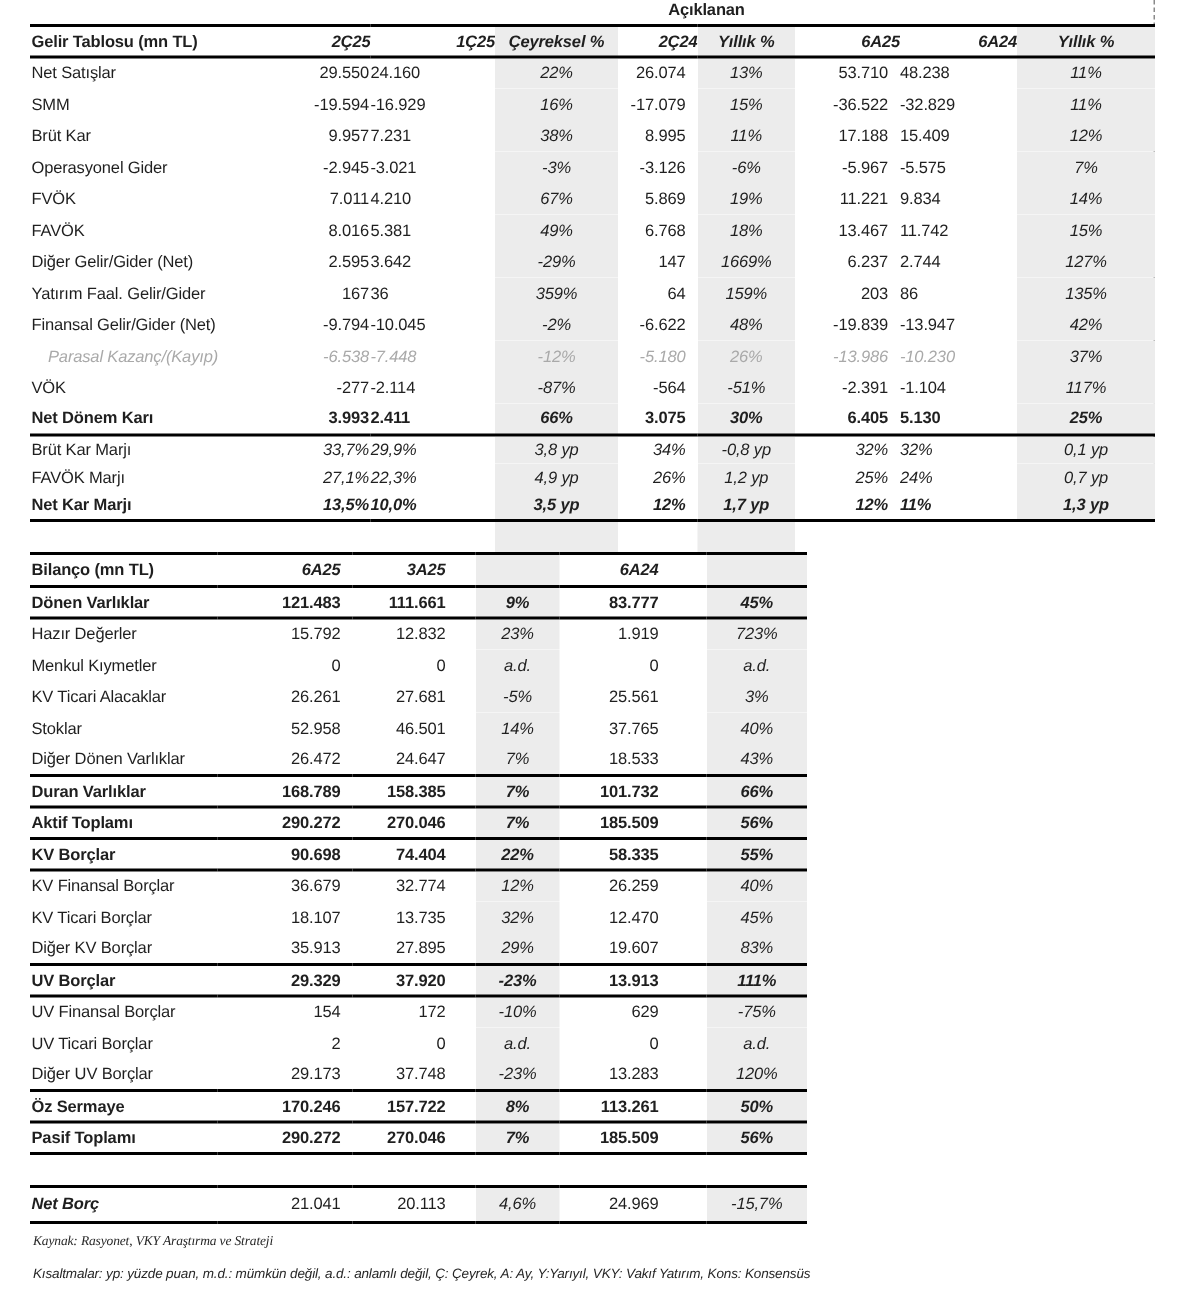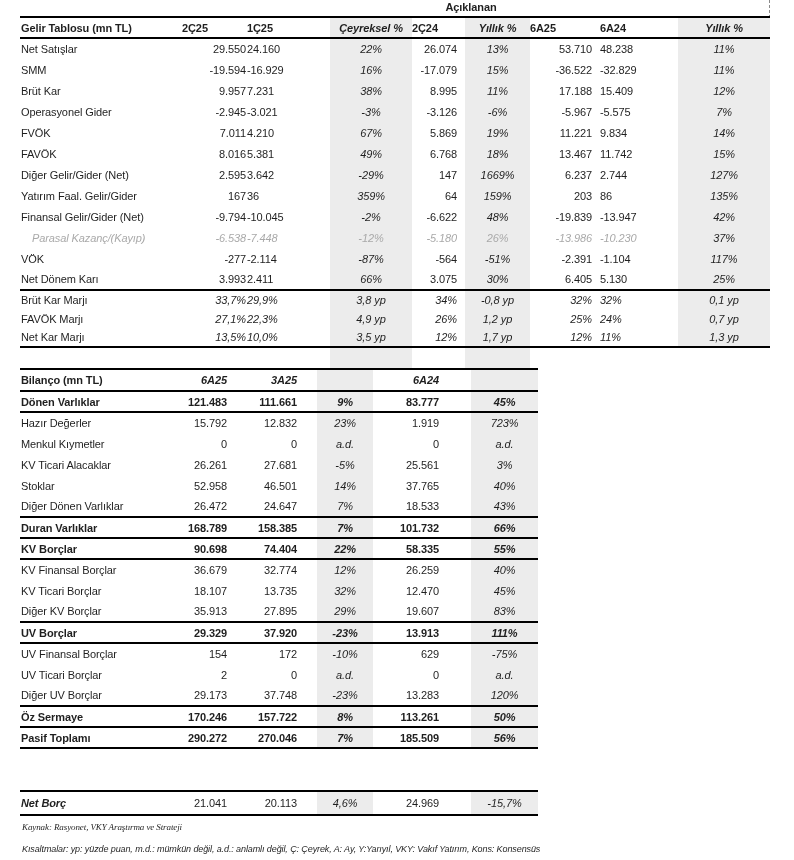--- a/index.html
+++ b/index.html
@@ -25,31 +25,31 @@
   table{border-collapse:collapse;table-layout:fixed;position:absolute;}
   td,th{font-size:11px;padding:0;margin:0;white-space:nowrap;overflow:hidden;
         vertical-align:middle;font-weight:400;letter-spacing:-0.1px;}
   th{font-weight:700;}
 
   
   #income-table{left:20px;top:16px;width:750px;}
   #income-table thead th{border-top:2px solid #000;border-bottom:2px solid #000;height:19px;}
   #income-table tbody tr{height:21px;}
   #income-table tr.margin{height:19px;}
-  #income-table tr.lb td{border-bottom:2px solid #000;}
+  #income-table tr.lb td{border-bottom:2px solid #000;font-weight:bold;}
   .inc .c0{text-align:left;padding-left:1px;}
   .inc .c1{text-align:right;padding-right:1px;}
   .inc .c2{text-align:left;}
   .inc .c3{text-align:center;font-style:italic;}
   .inc .c4{text-align:right;padding-right:8px;}
   .inc .c5{text-align:center;font-style:italic;}
   .inc .c6{text-align:right;padding-right:8px;}
   .inc .c7{text-align:left;padding-right:20px;}
   .inc .c8{text-align:center;font-style:italic;}
-  .inc th.c1,.inc th.c2,.inc th.c4,.inc th.c6,.inc th.c7{text-align:left;padding-right:0;}
+  .inc th.c1,.inc th.c2,.inc th.c4,.inc th.c6,.inc th.c7{text-align:right;padding-right:0;font-style:italic;}
   .inc tr.muted td{color:#a9a9a9;font-style:italic;}
   .inc tr.muted td.c8{color:#1f1f1f;}
   .inc tr.muted td.c0{padding-left:12px;}
   .inc tr.margin td{font-style:italic;}
   .inc tr.margin td.c0{font-style:normal;}
   .shade{background:#ececec;}
 
   
   #balance-table{left:20px;top:368px;width:518px;}
   #balance-table thead th{border-top:2px solid #000;border-bottom:2px solid #000;height:20px;}
@@ -350,20 +350,28 @@
         </tr>
         <tr class="bold lb">
           <td class="c0">Duran Varlıklar</td>
           <td class="c1">168.789</td>
           <td class="c2">158.385</td>
           <td class="c3 shade">7%</td>
           <td class="c4">101.732</td>
           <td class="c5 shade">66%</td>
         </tr>
         <tr class="bold lb">
+          <td class="c0">Aktif Toplamı</td>
+          <td class="c1">290.272</td>
+          <td class="c2">270.046</td>
+          <td class="c3 shade">7%</td>
+          <td class="c4">185.509</td>
+          <td class="c5 shade">56%</td>
+        </tr>
+        <tr class="bold lb">
           <td class="c0">KV Borçlar</td>
           <td class="c1">90.698</td>
           <td class="c2">74.404</td>
           <td class="c3 shade">22%</td>
           <td class="c4">58.335</td>
           <td class="c5 shade">55%</td>
         </tr>
         <tr>
           <td class="c0">KV Finansal Borçlar</td>
           <td class="c1">36.679</td>

